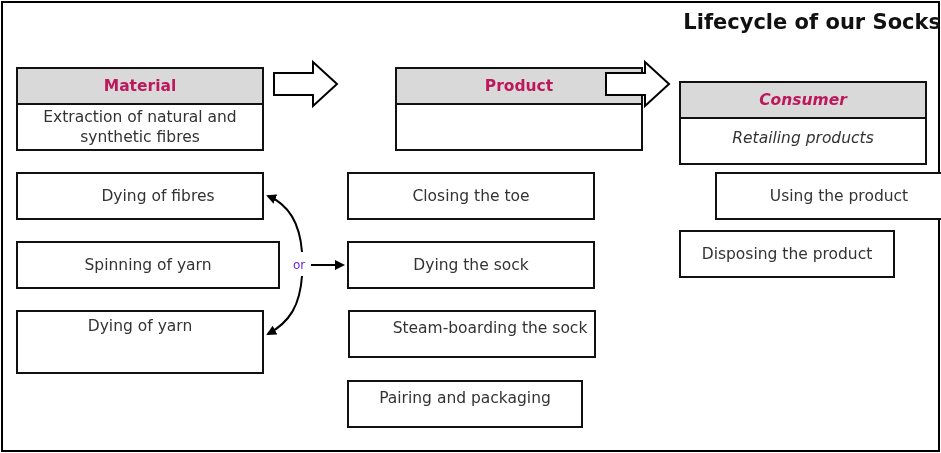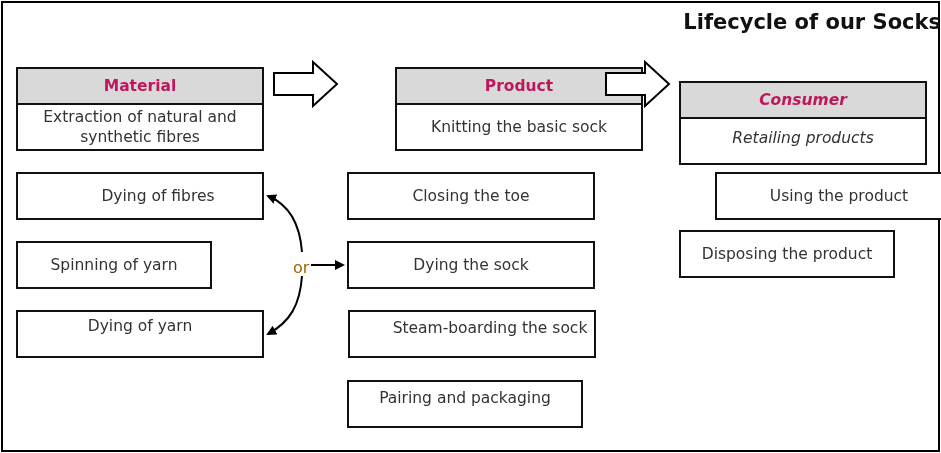--- a/index.html
+++ b/index.html
@@ -4,39 +4,38 @@
 <style>
   html, body { margin:0; padding:0; background:#fff; }
   body { width:941px; height:453px; position:relative; overflow:hidden; font-family:"DejaVu Sans", sans-serif; color:#222; }
   .frame { position:absolute; left:1px; top:1px; width:935px; height:447px; border:2px solid #000; box-sizing:content-box; }
   .title { position:absolute; left:0; width:941px; top:10px; text-align:right; font-size:21px; font-weight:bold; color:#111; }
   .box { position:absolute; border:2px solid #111; background:#fff; box-sizing:border-box; display:flex; align-items:center; justify-content:center; text-align:center; font-size:15.5px; color:#333; line-height:20px; }
   .card { position:absolute; border:2px solid #111; box-sizing:border-box; background:#fff; }
   .card .hdr { height:34px; background:#d9d9d9; border-bottom:2px solid #111; display:flex; align-items:center; justify-content:center; font-weight:bold; font-size:15.5px; color:#be185d; }
   .card .body { display:flex; align-items:center; justify-content:center; text-align:center; font-size:15.5px; color:#333; line-height:20px; height:44px; }
   svg { position:absolute; left:0; top:0; }
-  .or { position:absolute; left:293px; top:258px; font-size:16px; color:#a16207; }
+  .or { position:absolute; left:293px; top:258px; font-size:12px; color:#6d28d9; }
 </style>
 </head>
 <body>
 
 <div class="frame"></div>
 <div class="title">Lifecycle of our Socks</div>
 
 <div class="card" style="left:16px;top:67px;width:248px;height:84px;">
   <div class="hdr">Material</div>
   <div class="body" style="padding:0 14px;">Extraction of natural and synthetic fibres</div>
 </div>
 <div class="box" style="left:16px;top:172px;width:248px;height:48px;padding-left:36px;">Dying of fibres</div>
-<div class="box" style="left:16px;top:241px;width:196px;height:48px;">Spinning of yarn</div>
-<div class="box" style="left:16px;top:310px;width:248px;height:48px;align-items:flex-start;padding-top:4px;">Dying of yarn</div>
+<div class="box" style="left:16px;top:241px;width:264px;height:48px;">Spinning of yarn</div>
+<div class="box" style="left:16px;top:310px;width:248px;height:64px;align-items:flex-start;padding-top:4px;">Dying of yarn</div>
 
 <div class="card" style="left:347px;top:67px;width:248px;height:84px;margin-left:48px;">
   <div class="hdr">Product</div>
-  <div class="body">Knitting the basic sock</div>
 </div>
 <div class="box" style="left:347px;top:172px;width:248px;height:48px;">Closing the toe</div>
 <div class="box" style="left:347px;top:241px;width:248px;height:48px;">Dying the sock</div>
 <div class="box" style="left:348px;top:310px;width:248px;height:48px;align-items:flex-start;padding-top:6px;padding-left:36px;">Steam-boarding the sock</div>
 <div class="box" style="left:347px;top:380px;width:236px;height:48px;align-items:flex-start;padding-top:6px;">Pairing and packaging</div>
 
 <div class="card" style="left:679px;top:81px;width:248px;height:84px;font-style:italic;">
   <div class="hdr">Consumer</div>
   <div class="body" style="height:38px;">Retailing products</div>
 </div>

